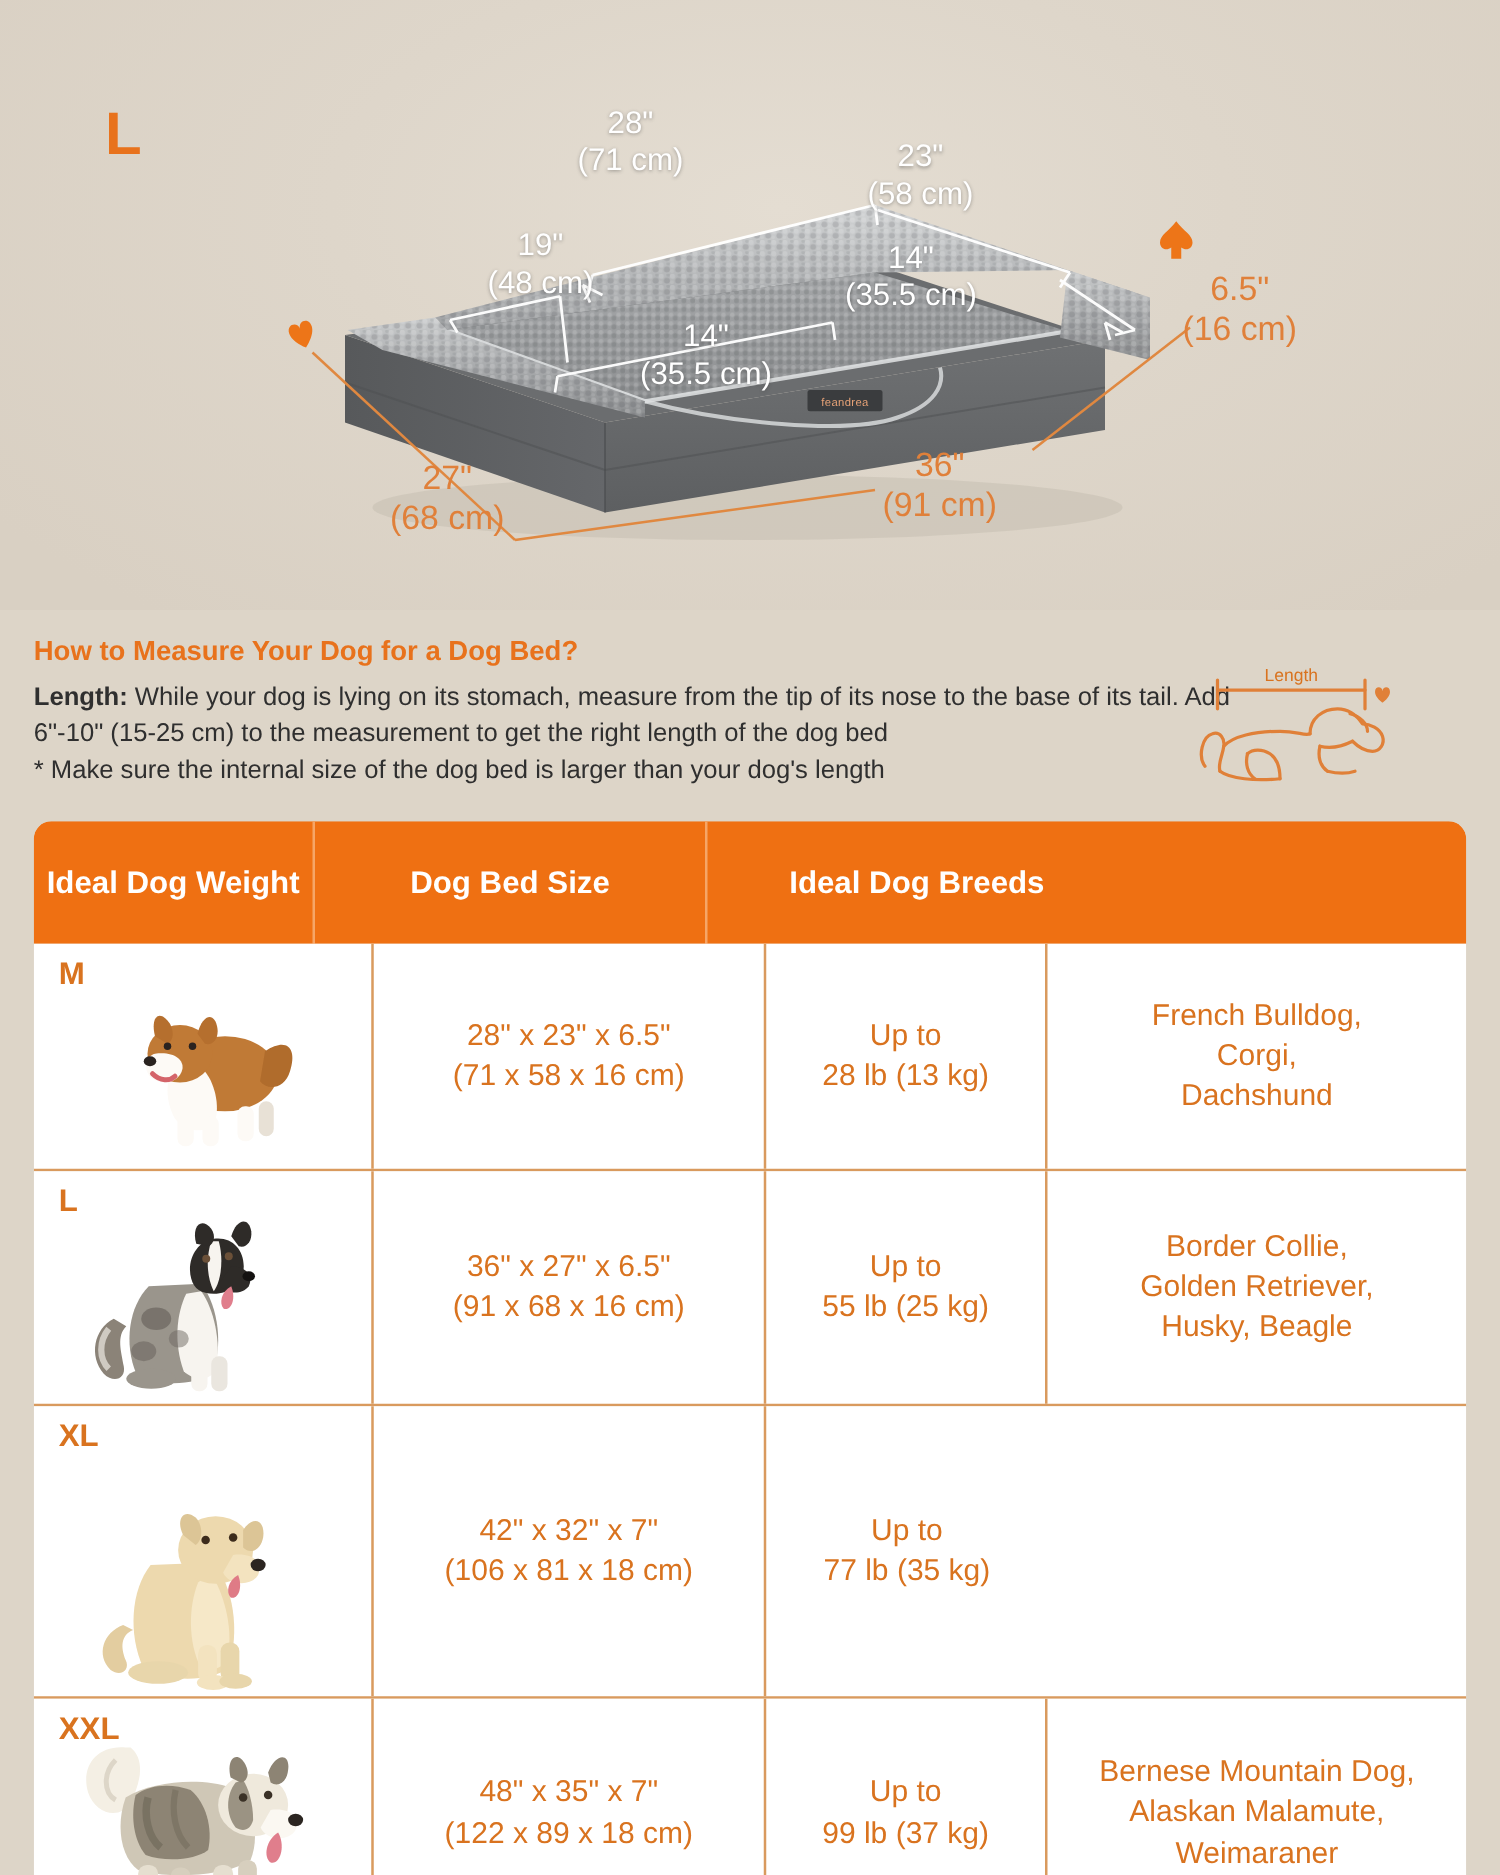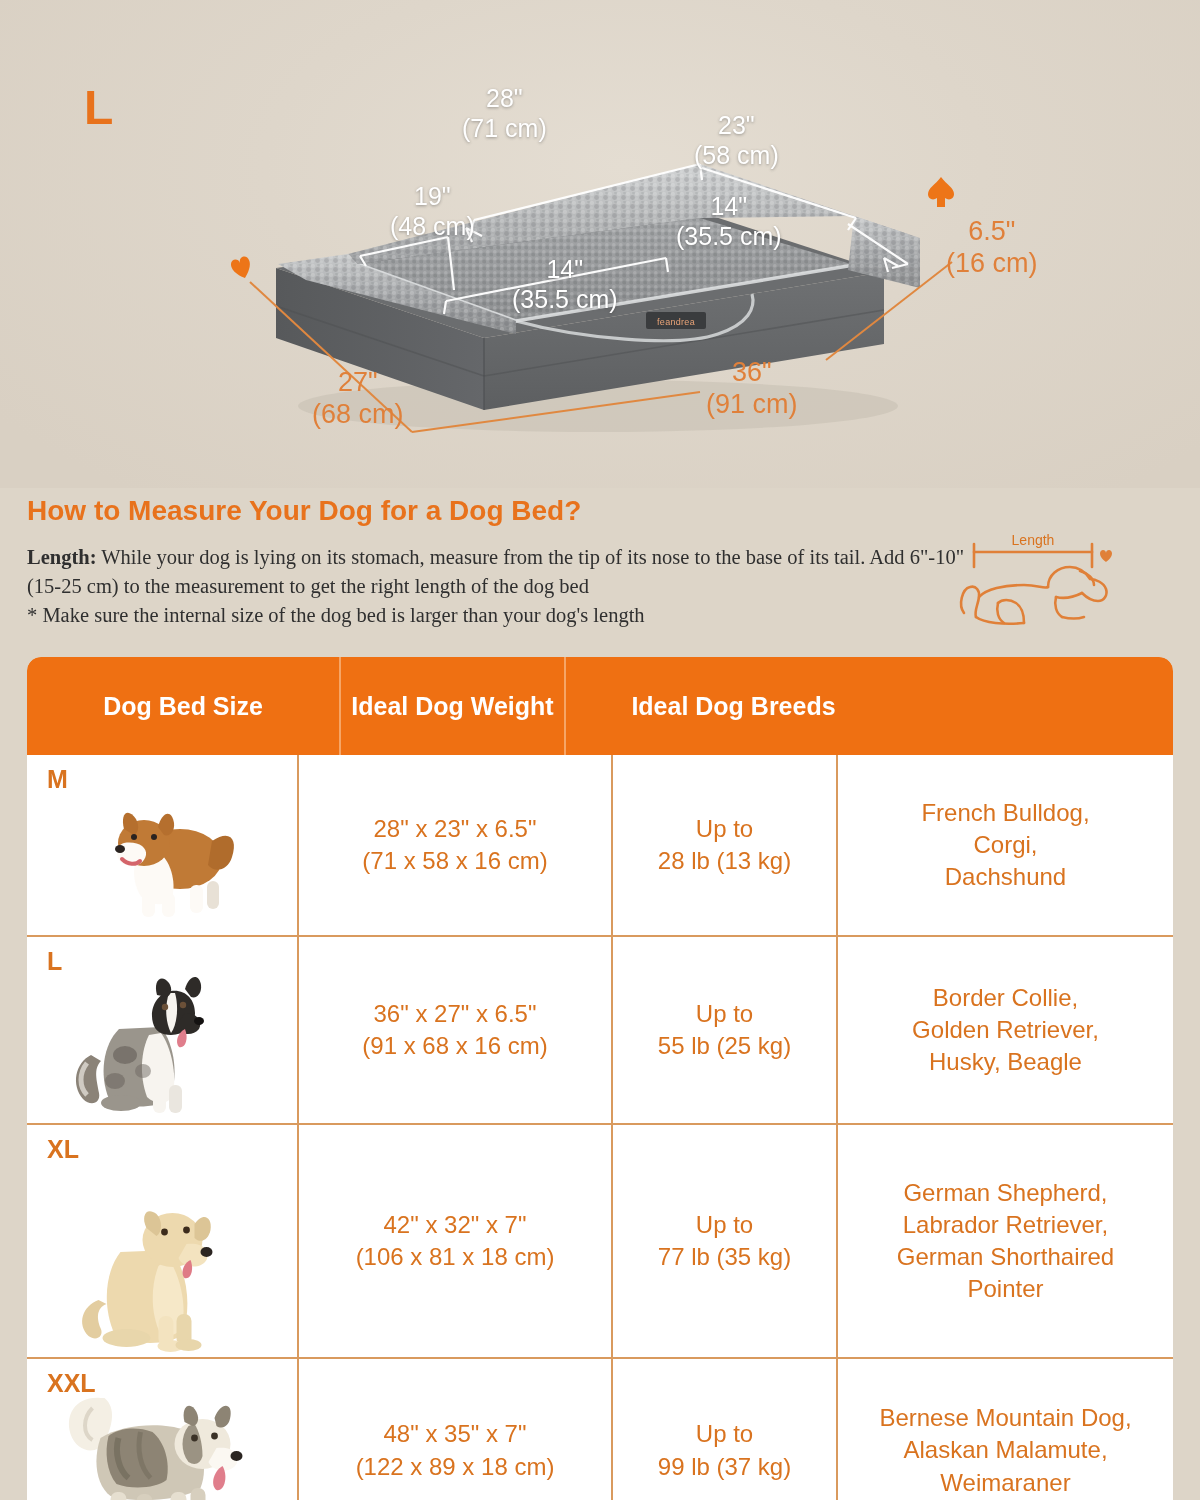--- a/index.html
+++ b/index.html
@@ -69,33 +69,32 @@
   #dim-65 { left: 946px; top: 215px; }
 
   
   #measure {
     position: absolute;
     left: 0; top: 488px;
     width: 1200px; height: 172px;
   }
   #measure-title {
     position: absolute;
-    left: 27px; top: 7px;
-    font-size: 28px;
+    left: 27px; top: 20px;
+    font-size: 22px;
     font-weight: 700;
     color: #e8721c;
   }
   #measure-body {
     position: absolute;
     left: 27px; top: 55px;
     width: 960px;
     font-size: 20.5px;
     line-height: 1.42;
     color: #2f2f2f;
-    font-family: Liberation Serif, serif;
   }
   #measure-body b { font-weight: 700; }
 
   #dog-diagram {
     position: absolute;
     left: 952px; top: 527px;
   }
 
   
   #table {
@@ -349,22 +348,22 @@
     <g transform="translate(154,30)">
       <path d="M0,-4 C0,-8 6,-8.5 6,-3.5 C6,1 0,5 0,5 C0,5 -6,1 -6,-3.5 C-6,-8.5 0,-8 0,-4 Z" fill="#e08038"></path>
     </g>
     <text x="81" y="18" font-family="Liberation Sans, sans-serif" font-size="14" fill="#d9731f" text-anchor="middle">Length</text>
   </svg>
 </div>
 
 <div id="table">
 
   <div class="t-row t-head">
+    <div class="cell c-weight">Ideal Dog Weight</div>
     <div class="cell c-size">Dog Bed Size</div>
-    <div class="cell c-weight">Ideal Dog Weight</div>
     <div class="cell c-breed">Ideal Dog Breeds</div>
   </div>
 
   <div class="t-row t-body-row row-m">
     <div class="cell c-dog">
       <span class="size-label">M</span>
       <svg class="dog-art" width="200" height="150" viewBox="0 0 200 150">
         <g>
 
           <ellipse cx="118" cy="78" rx="42" ry="30" fill="#c07a36"></ellipse>
@@ -500,26 +499,20 @@
       <div>
         <span>42" x 32" x 7"</span><br>
         <span>(106 x 81 x 18 cm)</span>
       </div>
     </div>
     <div class="cell c-weight">
       <div>
         <span>Up to</span><br>
         <span>77 lb (35 kg)</span>
       </div>
-    </div>
-    <div class="cell c-breed">
-      <div style="white-space:pre-line">German Shepherd,
-Labrador Retriever,
-German Shorthaired
-Pointer</div>
     </div>
   </div>
 
   <div class="t-row t-body-row row-xxl">
     <div class="cell c-dog">
       <span class="size-label">XXL</span>
       <svg class="dog-art" width="235" height="170" viewBox="0 0 235 170">
         <g>
 
           <path d="M56,30 C32,28 20,46 26,66 C32,84 52,88 60,74 C68,58 72,40 60,30 Z" fill="#f4efe4"></path>

